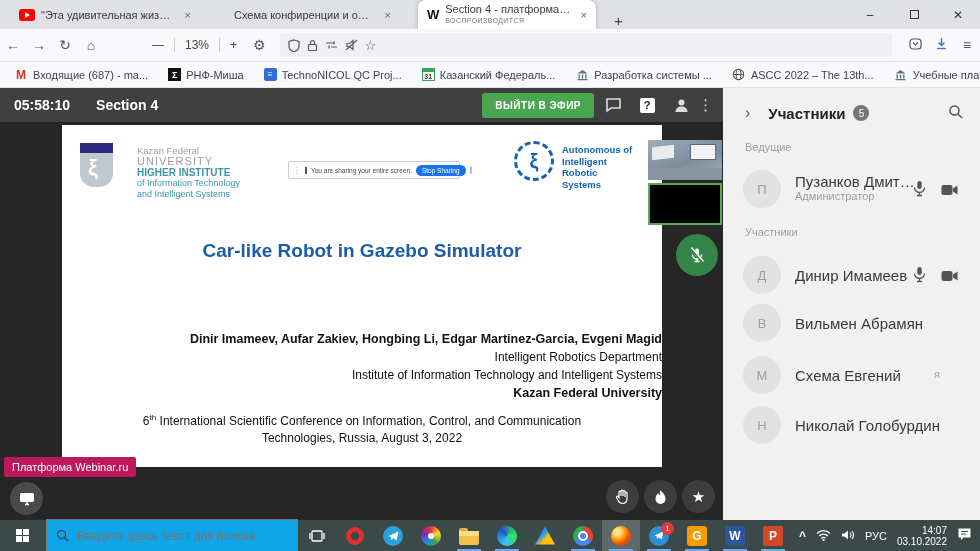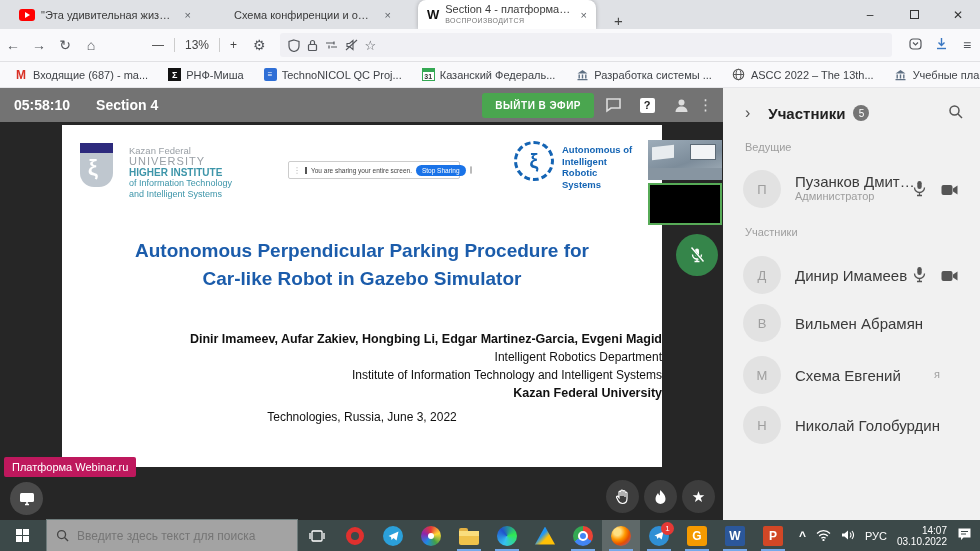--- a/index.html
+++ b/index.html
@@ -39,33 +39,33 @@
   
   .bookmarks { position:absolute; left:0; top:62px; width:980px; height:26px; background:#f9f9fb; border-bottom:1px solid #e6e6e9; display:flex; align-items:center; gap:20px; padding-left:14px; }
   .bm { display:flex; align-items:center; gap:5px; font-size:11px; color:#3f4247; white-space:nowrap; }
   .bm-ico { width:14px; height:14px; display:flex; align-items:center; justify-content:center; flex:0 0 auto; font-size:9px; font-weight:bold; }
   .ico-gmail { color:#d93025; font-size:12px; }
   .ico-sigma { background:#111; color:#fff; width:13px; height:13px; }
   .ico-bluedoc { background:#2f6fd6; border-radius:2px; width:13px; height:13px; color:#fff; font-size:8px; }
   .ico-cal { background:#fff; border:1px solid #34a853; border-top:4px solid #34a853; width:13px; height:13px; color:#333; font-size:7px; }
 
   
-  .wbheader { position:absolute; left:0; top:88px; width:723px; height:34px; background:#737373; display:flex; align-items:center; color:#fff; }
+  .wbheader { position:absolute; left:0; top:88px; width:723px; height:34px; background:#404040; display:flex; align-items:center; color:#fff; }
   .timer { font-size:14px; font-weight:bold; margin-left:14px; }
   .sectitle { font-size:14px; font-weight:bold; margin-left:26px; }
   .golive { margin-left:auto; background:#4aa64f; color:#fff; border:none; font-size:10px; font-weight:bold; letter-spacing:.5px; padding:7px 13px; border-radius:3px; font-family:inherit; }
   .hd-ico { width:30px; display:flex; justify-content:center; align-items:center; margin-left:4px; }
   .qbox { width:15px; height:15px; background:#fff; color:#1d1d1d; font-size:11px; font-weight:bold; border-radius:2px; display:flex; align-items:center; justify-content:center; }
   .kebab { color:#ddd; font-size:15px; margin:0 10px 0 2px; }
 
   
   .stage { position:absolute; left:0; top:122px; width:723px; height:398px; background:#262626; }
   .slide { position:absolute; left:62px; top:3px; width:600px; height:342px; background:#fff; }
 
-  .kfu { position:absolute; left:18px; top:18px; display:flex; gap:16px; }
+  .kfu { position:absolute; left:18px; top:18px; display:flex; gap:24px; }
   .kfu-shield { width:33px; height:44px; background:#bfc7cf; border-radius:0 0 14px 14px; position:relative; overflow:hidden; }
   .kfu-shield::before { content:""; position:absolute; left:0; top:0; width:100%; height:10px; background:#2d2a7d; }
   .kfu-shield::after { content:"ξ"; position:absolute; left:8px; top:12px; color:#fff; font-size:22px; font-weight:bold; }
   .kfu-txt { line-height:11px; padding-top:2px; }
   .kfu-g { font-size:9.5px; color:#9aa0a6; }
   .kfu-g2 { font-size:11px; color:#9aa0a6; letter-spacing:1px; }
   .kfu-t { font-size:10px; color:#3d95a9; font-weight:bold; }
   .kfu-t2 { font-size:9px; color:#3d95a9; }
 
   .sharebar { position:absolute; left:226px; top:36px; width:172px; height:18px; background:#fff; border:1px solid #ccc; border-radius:2px; display:flex; align-items:center; gap:4px; padding:0 4px; }
@@ -113,21 +113,21 @@
   .prole { position:absolute; left:72px; top:20px; font-size:11px; color:#9e9e9e; }
   .prow .mic { position:absolute; right:54px; top:10px; }
   .prow .cam { position:absolute; right:22px; top:12px; }
   .me-tag { position:absolute; right:40px; top:12px; font-size:11px; color:#9e9e9e; }
 
   
   .taskbar { position:absolute; left:0; top:520px; width:980px; height:31px; background:#3c4949; display:flex; align-items:center; }
   .startbtn { width:46px; height:31px; display:flex; align-items:center; justify-content:center; }
   .winlogo { width:14px; height:14px; display:grid; grid-template-columns:6px 6px; grid-template-rows:6px 6px; gap:1px; }
   .winlogo i { background:#fff; }
-  .tsearch { width:252px; height:31px; background:#a3a3a3; border:1px solid #6e7b7b; display:flex; align-items:center; gap:8px; padding:16px 9px; }
+  .tsearch { width:252px; height:31px; background:#0ea5e9; border:1px solid #6e7b7b; display:flex; align-items:center; gap:8px; padding:16px 9px; }
   .tsearch input { border:none; background:transparent; outline:none; font-size:12px; color:#444; width:200px; font-family:inherit; }
   .tcell { width:38px; height:31px; display:flex; align-items:center; justify-content:center; position:relative; }
   .tcell.run::after { content:""; position:absolute; left:7px; bottom:0; width:24px; height:2px; background:#76a9ea; }
   .tcell.activeapp { background:rgba(255,255,255,.18); }
   .op-ico { width:18px; height:18px; border:5px solid #e0302e; border-radius:50%; }
   .tg-ico { width:20px; height:20px; border-radius:50%; background:#2ba0da; display:flex; align-items:center; justify-content:center; }
   .paint-ico { width:20px; height:20px; border-radius:50%; background:conic-gradient(#e53935,#fdd835,#43a047,#1e88e5,#8e24aa,#e53935); position:relative; }
   .paint-ico::after { content:""; position:absolute; left:7px; top:7px; width:6px; height:6px; background:#fff; border-radius:50%; }
   .folder-ico { width:20px; height:14px; background:#f0c24b; border-radius:2px; position:relative; margin-top:4px; }
   .folder-ico::before { content:""; position:absolute; left:0; top:-3px; width:9px; height:3px; background:#e3b143; border-radius:2px 2px 0 0; }
@@ -325,33 +325,33 @@
         <div class="lirs-gear">ξ</div>
         <div class="lirs-txt">
           <div>Autonomous of</div>
           <div>Intelligent</div>
           <div>Robotic</div>
           <div>Systems</div>
         </div>
       </div>
 
       <div class="slide-title">
-        <div>Autonomous Perpendicular Parking Procedure for</div>
         <div>Car-like Robot in Gazebo Simulator</div>
       </div>
 
       <div class="authors-blk">
         <div class="a-bold">Dinir Imameev, Aufar Zakiev, Hongbing Li, Edgar Martinez-Garcia, Evgeni Magid</div>
         <div class="a-reg">Intelligent Robotics Department</div>
         <div class="a-reg">Institute of Information Technology and Intelligent Systems</div>
         <div class="a-bold">Kazan Federal University</div>
       </div>
 
       <div class="conf-blk">
-        <div>Technologies, Russia, June 3, 2022</div>
+        <div><span>6</span><sup>th</sup><span> International Scientific Conference on Information, Control, and Communication</span></div>
+        <div>Technologies, Russia, August 3, 2022</div>
       </div>
     </div>
 
     <div class="camthumb">
       <div class="scr1"></div>
       <div class="scr2"></div>
       <div class="desk"></div>
     </div>
     <div class="sharepreview"></div>
     <div class="micbtn">

